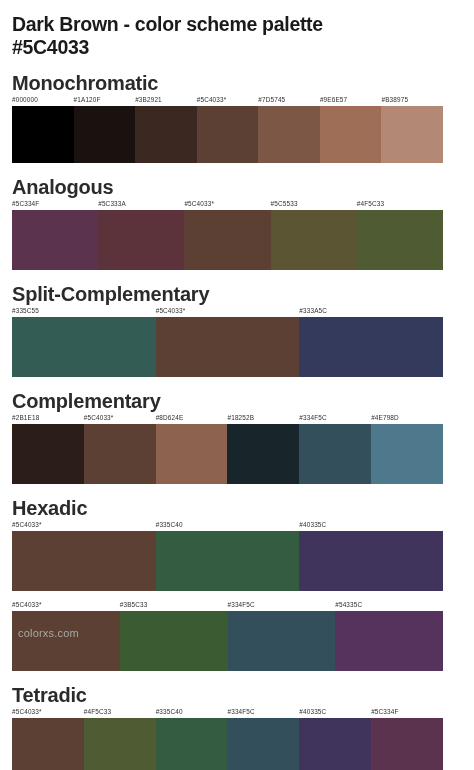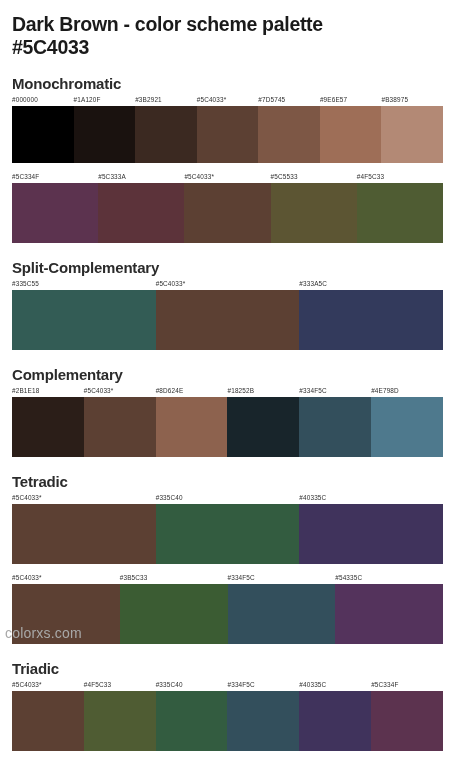--- a/index.html
+++ b/index.html
@@ -38,21 +38,21 @@
 
   
   .sections {
     margin-top: 14px;
   }
   .scheme-section {
     padding: 0 12px;
     margin-bottom: 9px;
   }
   .section-title {
-    font-size: 15px;
+    font-size: 20px;
     font-weight: bold;
     line-height: 17px;
     color: #2b2b2b;
     letter-spacing: -0.2px;
     margin: 16px 0 3px 0;
     padding: 0;
   }
   .swatch-row {
     display: flex;
     width: 431px;
@@ -78,23 +78,23 @@
   .swatch-chip {
     display: block;
     height: 60px;
     width: 100%;
   }
   .scheme-section.mono .swatch-chip { height: 57px; }
 
   
   .footer {
     position: absolute;
-    left: 5px;
+    left: 18px;
     bottom: 12px;
-    font-size: 14px;
+    font-size: 11px;
     line-height: 10px;
     color: #a8a8a8;
     letter-spacing: 0.2px;
   }
 </style>
 </head>
 <body>
 
 <div id="page">
 
@@ -129,20 +129,21 @@
             <span class="swatch-label">#9E6E57</span>
             <span class="swatch-chip" style="background-color: rgb(158, 110, 87);"></span>
           </div>
           <div class="swatch">
             <span class="swatch-label">#B38975</span>
             <span class="swatch-chip" style="background-color: rgb(179, 137, 117);"></span>
           </div>
         </div>
       </div>
       <div class="scheme-section">
+        <div class="section-title">Analogous</div>
         <div class="swatch-row">
           <div class="swatch">
             <span class="swatch-label">#5C334F</span>
             <span class="swatch-chip" style="background-color: rgb(92, 51, 79);"></span>
           </div>
           <div class="swatch">
             <span class="swatch-label">#5C333A</span>
             <span class="swatch-chip" style="background-color: rgb(92, 51, 58);"></span>
           </div>
           <div class="swatch">
@@ -199,21 +200,21 @@
             <span class="swatch-label">#334F5C</span>
             <span class="swatch-chip" style="background-color: rgb(51, 79, 92);"></span>
           </div>
           <div class="swatch">
             <span class="swatch-label">#4E798D</span>
             <span class="swatch-chip" style="background-color: rgb(78, 121, 141);"></span>
           </div>
         </div>
       </div>
       <div class="scheme-section">
-        <div class="section-title">Tetradic</div>
+        <div class="section-title">Hexadic</div>
         <div class="swatch-row">
           <div class="swatch">
             <span class="swatch-label">#5C4033*</span>
             <span class="swatch-chip" style="background-color: rgb(92, 64, 51);"></span>
           </div>
           <div class="swatch">
             <span class="swatch-label">#335C40</span>
             <span class="swatch-chip" style="background-color: rgb(51, 92, 64);"></span>
           </div>
           <div class="swatch">
@@ -236,21 +237,21 @@
             <span class="swatch-label">#334F5C</span>
             <span class="swatch-chip" style="background-color: rgb(51, 79, 92);"></span>
           </div>
           <div class="swatch">
             <span class="swatch-label">#54335C</span>
             <span class="swatch-chip" style="background-color: rgb(84, 51, 92);"></span>
           </div>
         </div>
       </div>
       <div class="scheme-section">
-        <div class="section-title">Triadic</div>
+        <div class="section-title">Tetradic</div>
         <div class="swatch-row">
           <div class="swatch">
             <span class="swatch-label">#5C4033*</span>
             <span class="swatch-chip" style="background-color: rgb(92, 64, 51);"></span>
           </div>
           <div class="swatch">
             <span class="swatch-label">#4F5C33</span>
             <span class="swatch-chip" style="background-color: rgb(79, 92, 51);"></span>
           </div>
           <div class="swatch">

